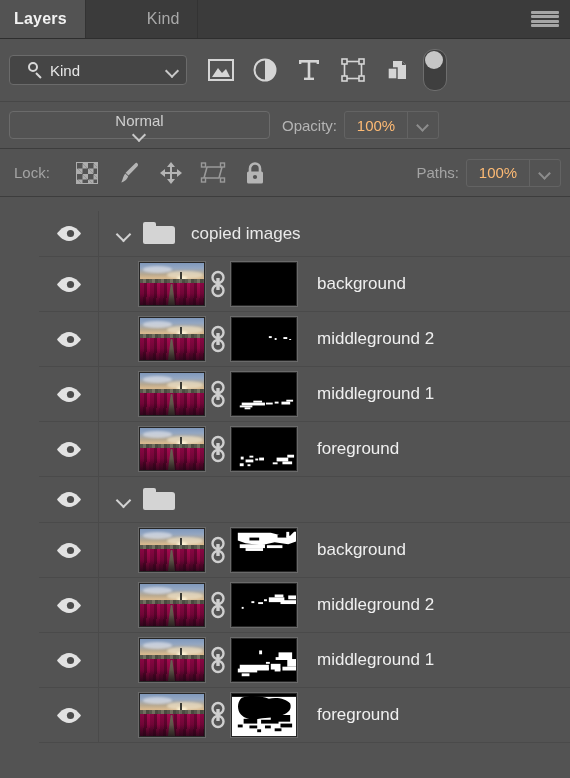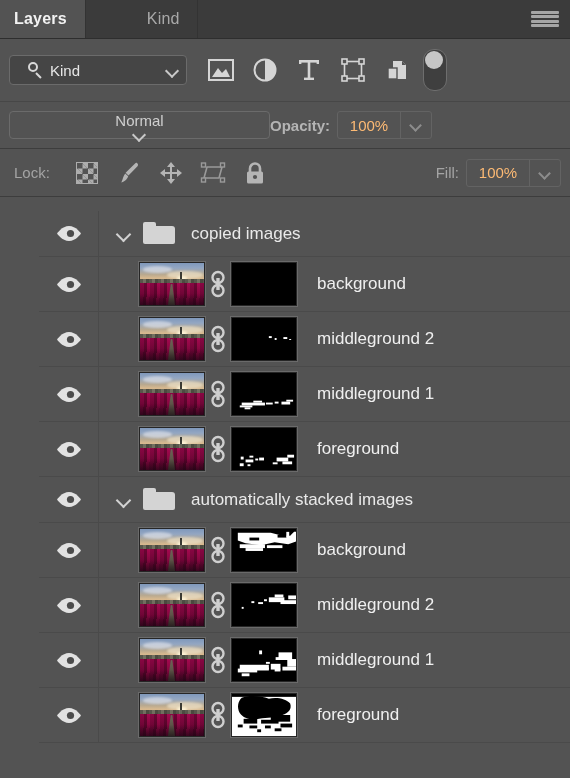--- a/index.html
+++ b/index.html
@@ -75,21 +75,21 @@
     height:47px;background:#535353;display:flex;align-items:center;
     border-bottom:1px solid #3d3d3d;padding:0 9px;box-sizing:border-box;
   }
   .blendsel{
     width:261px;height:28px;background:#535353;border:1px solid #6b6b6b;
     border-radius:4px;display:flex;align-items:center;padding:0 10px;
     box-sizing:border-box;
     flex-direction:column;
   }
   .blendsel .blabel{flex:1;font-size:15px;color:#cfcfcf;}
-  .oplabel{font-size:15px;color:#b4b4b4;margin-right:7px;font-weight:bold;}
+  .oplabel{font-size:15px;color:#b4b4b4;margin-left:12px;margin-right:7px;}
   .numbox{
     height:28px;border:1px solid #636363;border-radius:3px;display:flex;
     align-items:stretch;box-sizing:border-box;
   }
   .numbox .val{
     width:62px;display:flex;align-items:center;justify-content:center;
     font-size:15px;color:#fdba74;
   }
   .numbox .stepper{
     width:30px;border-left:1px solid #636363;display:flex;
@@ -333,21 +333,21 @@
         </svg>
       </div>
       <div class="lockicon">
         <svg width="22" height="24" viewBox="0 0 22 24">
           <path d="M6 11 V7.5 A5 5 0 0 1 16 7.5 V11" fill="none" stroke="#b5b5b5" stroke-width="2.6"></path>
           <rect x="3" y="10.5" width="16" height="12" rx="1.6" fill="#b5b5b5"></rect>
           <circle cx="11" cy="16" r="2.1" fill="#535353"></circle>
         </svg>
       </div>
     </div>
-    <span class="filllabel">Fill:</span>
+    <span class="filllabel">Paths:</span>
     <div class="numbox">
       <span class="val">100%</span>
       <span class="stepper">
         <span class="chevsm"></span>
       </span>
     </div>
   </div>
 
   <div class="layerlist">
     <div class="scrolltrack"></div>
@@ -546,21 +546,20 @@
             </span>
           </div>
           <div class="content">
             <span class="grpchev">
               <span class="d"></span>
             </span>
             <span class="folder">
               <span class="tabtop"></span>
               <span class="body"></span>
             </span>
-            <span class="rowname">automatically stacked images</span>
           </div>
         </div>
         <div class="row">
           <div class="eyecell">
             <span class="eye">
               <svg width="26" height="17" viewBox="0 0 26 17">
                 <path d="M13 1 C20 1 25 8.5 25 8.5 C25 8.5 20 16 13 16 C6 16 1 8.5 1 8.5 C1 8.5 6 1 13 1 Z" fill="#e2e2e2"></path>
                 <circle cx="14.5" cy="8.5" r="3.6" fill="#4c4c4c"></circle>
               </svg>
             </span>

